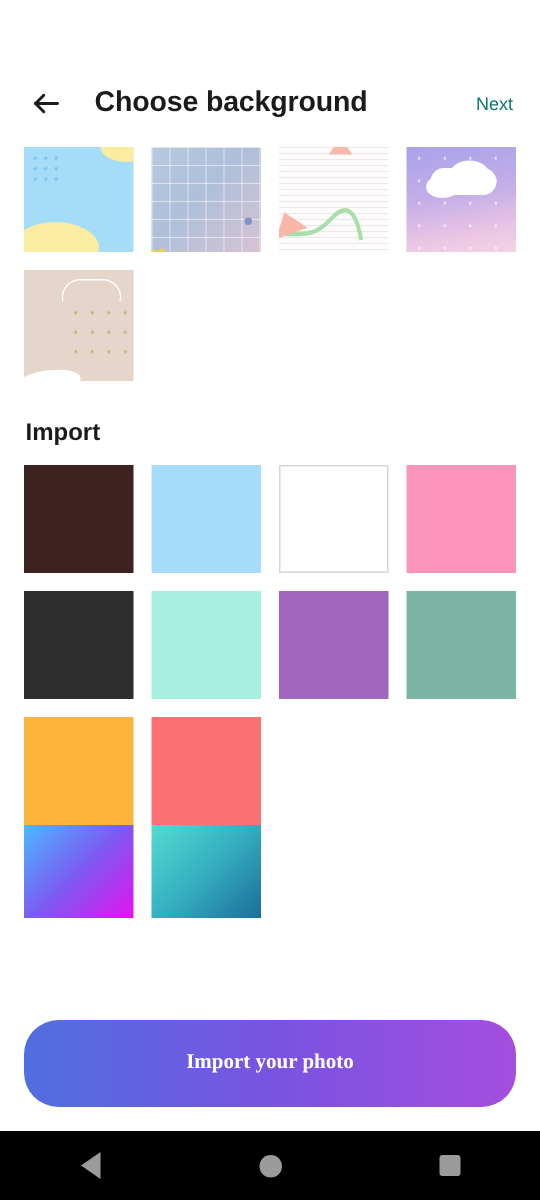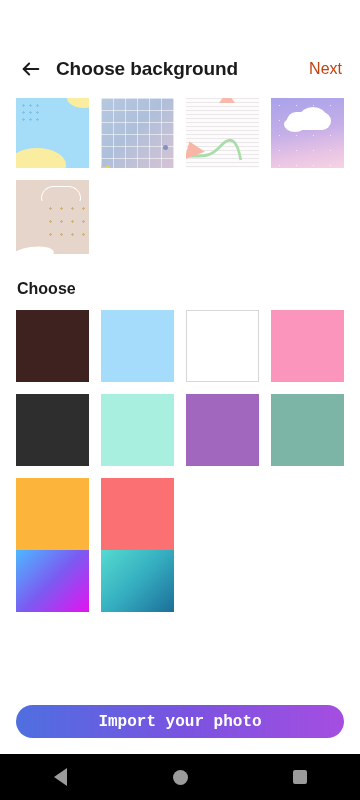--- a/index.html
+++ b/index.html
@@ -28,28 +28,28 @@
   .back-btn {
     width: 30px; height: 30px;
     display: flex; align-items: center; justify-content: center;
     cursor: pointer; flex: 0 0 auto;
   }
   .back-btn svg { display: block; }
   .header-title {
     font-size: 19px;
     font-weight: bold;
     color: #1b1b1b;
-    margin-left: 10px;
+    margin-left: 17px;
     letter-spacing: -0.1px;
     white-space: nowrap;
   }
   .next-btn {
     margin-left: auto;
-    font-size: 16px;
-    color: #c2410c;
+    font-size: 12px;
+    color: #0f766e;
     cursor: pointer;
     padding: 4px 2px;
   }
 
   
   .content {
     flex: 1 1 auto;
     overflow: hidden;
     padding: 0 16px;
   }
@@ -213,26 +213,26 @@
 
   .placeholder { visibility: hidden; }
 
   
   .cta-wrap {
     flex: 0 0 auto;
     padding: 10px 16px 16px 16px;
     background: #ffffff;
   }
   .cta {
-    width: 100%; height: 33px;
+    width: 100%; height: 58px;
     border: none; border-radius: 23px;
     background: linear-gradient(90deg, #4f6fe0 0%, #7a53e0 52%, #a54ee0 100%);
     color: #ffffff;
-    font-family: Liberation Mono, monospace;
-    font-size: 16px; font-weight: bold;
+    font-family: Liberation Serif, serif;
+    font-size: 14px; font-weight: bold;
     cursor: pointer;
     display: flex; align-items: center; justify-content: center;
   }
 
   
   .navbar {
     flex: 0 0 auto;
     height: 46px;
     background: #000000;
     display: flex; align-items: center; justify-content: space-around;
@@ -305,21 +305,21 @@
       <div class="thumb thumb-5 bg-beige">
         <div class="speck"></div>
         <div class="cl"></div>
         <div class="swoosh"></div>
       </div>
       <div class="thumb placeholder"></div>
       <div class="thumb placeholder"></div>
       <div class="thumb placeholder"></div>
     </div>
 
-    <div class="section-title">Choose</div>
+    <div class="section-title">Import</div>
     <div class="grid" id="color-grid">
         <div class="swatch" style="background: rgb(61, 34, 32);"></div>
         <div class="swatch" style="background: rgb(166, 220, 251);"></div>
         <div class="swatch bordered" style="background: rgb(255, 255, 255);"></div>
         <div class="swatch" style="background: rgb(252, 149, 187);"></div>
         <div class="swatch" style="background: rgb(46, 46, 46);"></div>
         <div class="swatch" style="background: rgb(169, 239, 224);"></div>
         <div class="swatch" style="background: rgb(161, 103, 190);"></div>
         <div class="swatch" style="background: rgb(124, 181, 166);"></div>
         <div class="swatch" style="background: rgb(253, 180, 59);"></div>

